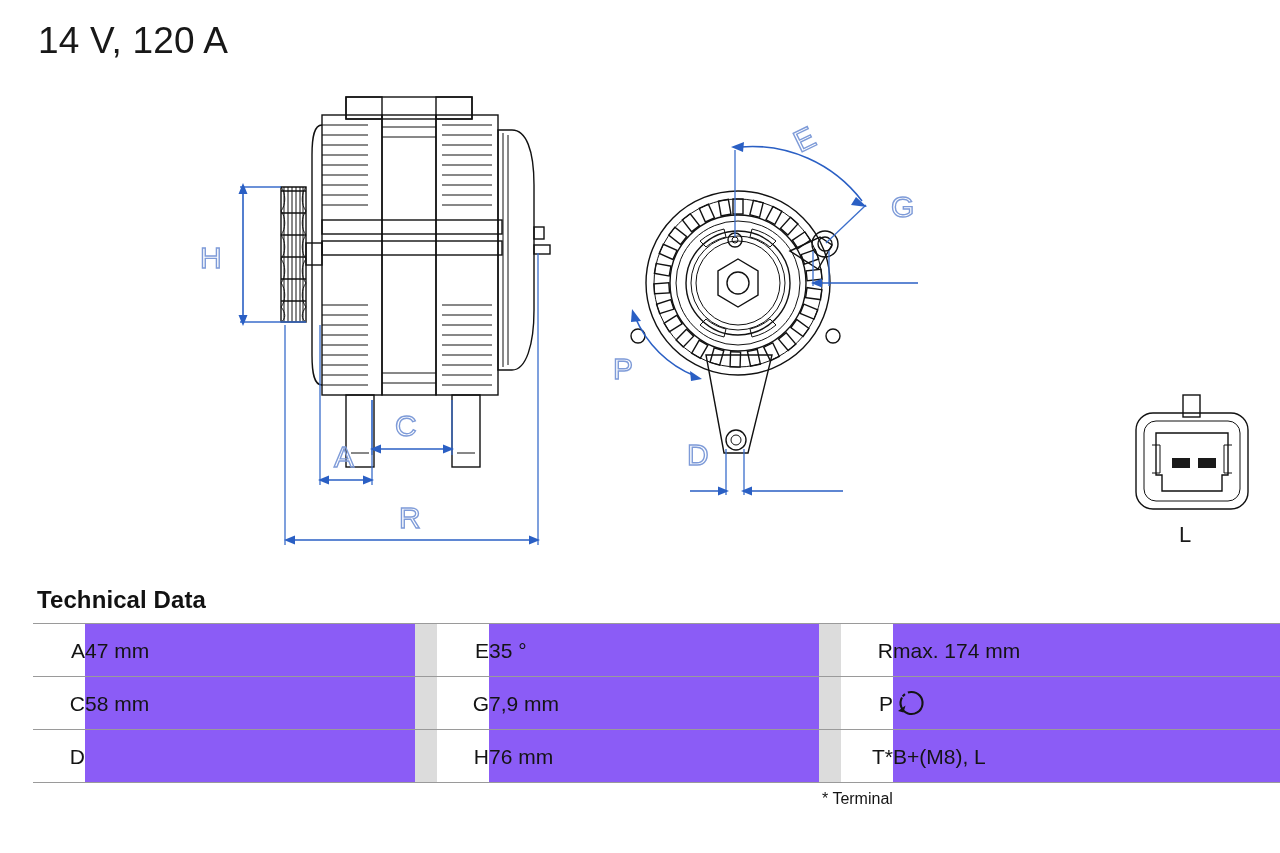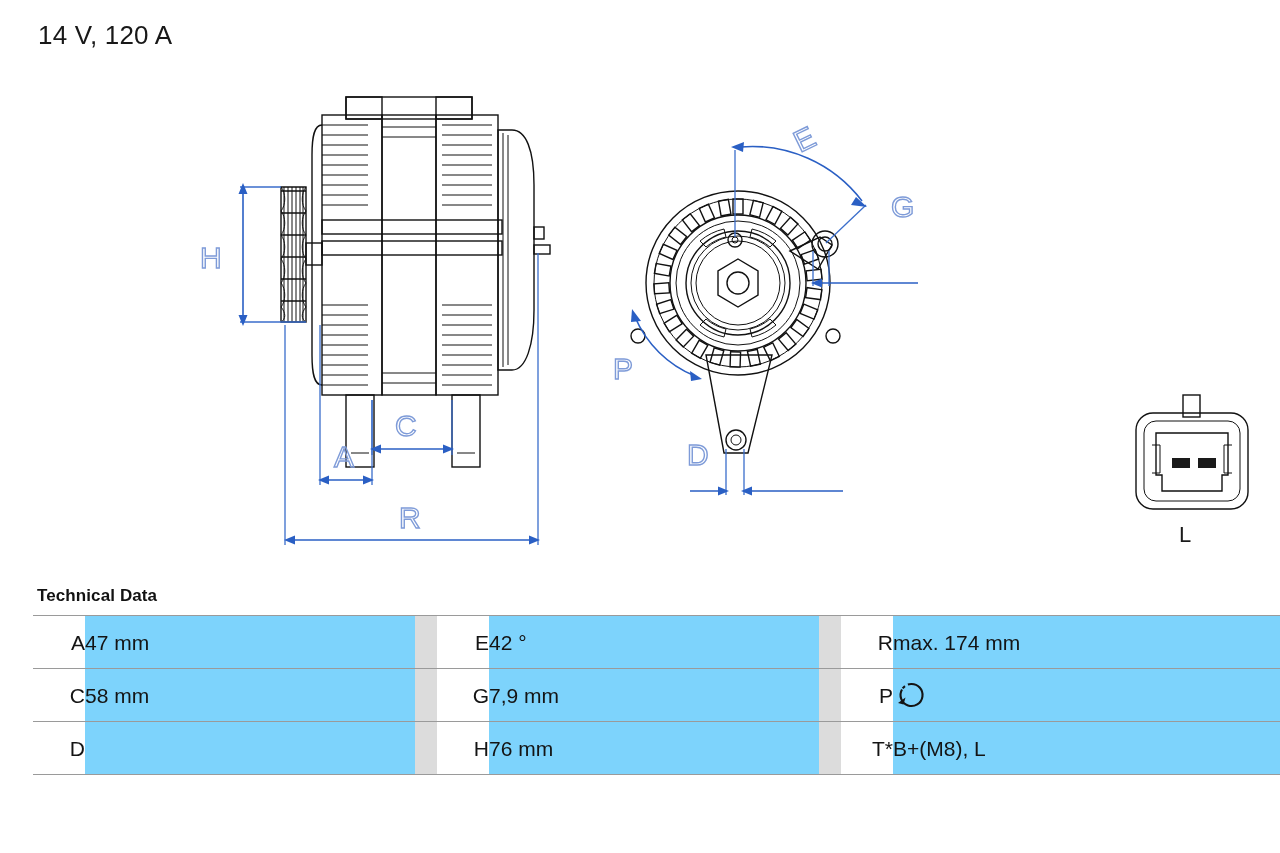--- a/index.html
+++ b/index.html
@@ -14,21 +14,21 @@
     font-family: "Liberation Sans", sans-serif;
     color: #1a1a1a;
     overflow: hidden;
   }
 
   
   #product-title {
     position: absolute;
     left: 38px;
     top: 20px;
-    font-size: 26px;
+    font-size: 37px;
     font-weight: 400;
     letter-spacing: 0.2px;
     color: #181818;
   }
 
   
   #drawing-area {
     position: absolute;
     left: 0;
     top: 55px;
@@ -40,21 +40,21 @@
   }
 
   
   #tech-section {
     position: absolute;
     left: 33px;
     top: 586px;
     width: 1216px;
   }
   #tech-heading {
-    font-size: 17px;
+    font-size: 24px;
     font-weight: bold;
     color: #121212;
     margin: 0 0 9px 4px;
     letter-spacing: 0.1px;
   }
 
   table.tech-table {
     border-collapse: collapse;
     width: 1216px;
     table-layout: fixed;
@@ -71,21 +71,21 @@
     line-height: 1;
   }
   td.key {
     background: #ffffff;
     text-align: right;
     padding-right: 11px;
     width: 52px;
     color: #141414;
   }
   td.val {
-    background: #7dd3fc;
+    background: #8b5cf6;
     padding-left: 13px;
     color: #141414;
     margin-left: 21px;
   }
   td.val-a { width: 330px; }
   td.val-b { width: 330px; }
   td.val-c { width: 398px; }
 
   
   td.gap {
@@ -405,21 +405,21 @@
 <div id="tech-section">
   <div id="tech-heading">Technical Data</div>
 
   <table class="tech-table">
     <tbody>
       <tr>
         <td class="key">A</td>
         <td class="val val-a">47 mm</td>
         <td class="gap"></td>
         <td class="key">E</td>
-        <td class="val val-b">42 °</td>
+        <td class="val val-b">35 °</td>
         <td class="gap"></td>
         <td class="key">R</td>
         <td class="val val-c">max. 174 mm</td>
       </tr>
       <tr>
         <td class="key">C</td>
         <td class="val val-a">58 mm</td>
         <td class="gap"></td>
         <td class="key">G</td>
         <td class="val val-b">7,9 mm</td>
@@ -441,13 +441,14 @@
         <td class="gap"></td>
         <td class="key">H</td>
         <td class="val val-b">76 mm</td>
         <td class="gap"></td>
         <td class="key">T*</td>
         <td class="val val-c">B+(M8), L</td>
       </tr>
     </tbody>
   </table>
 
+  <div id="footnote">* Terminal</div>
 </div>
 
 </body></html>

